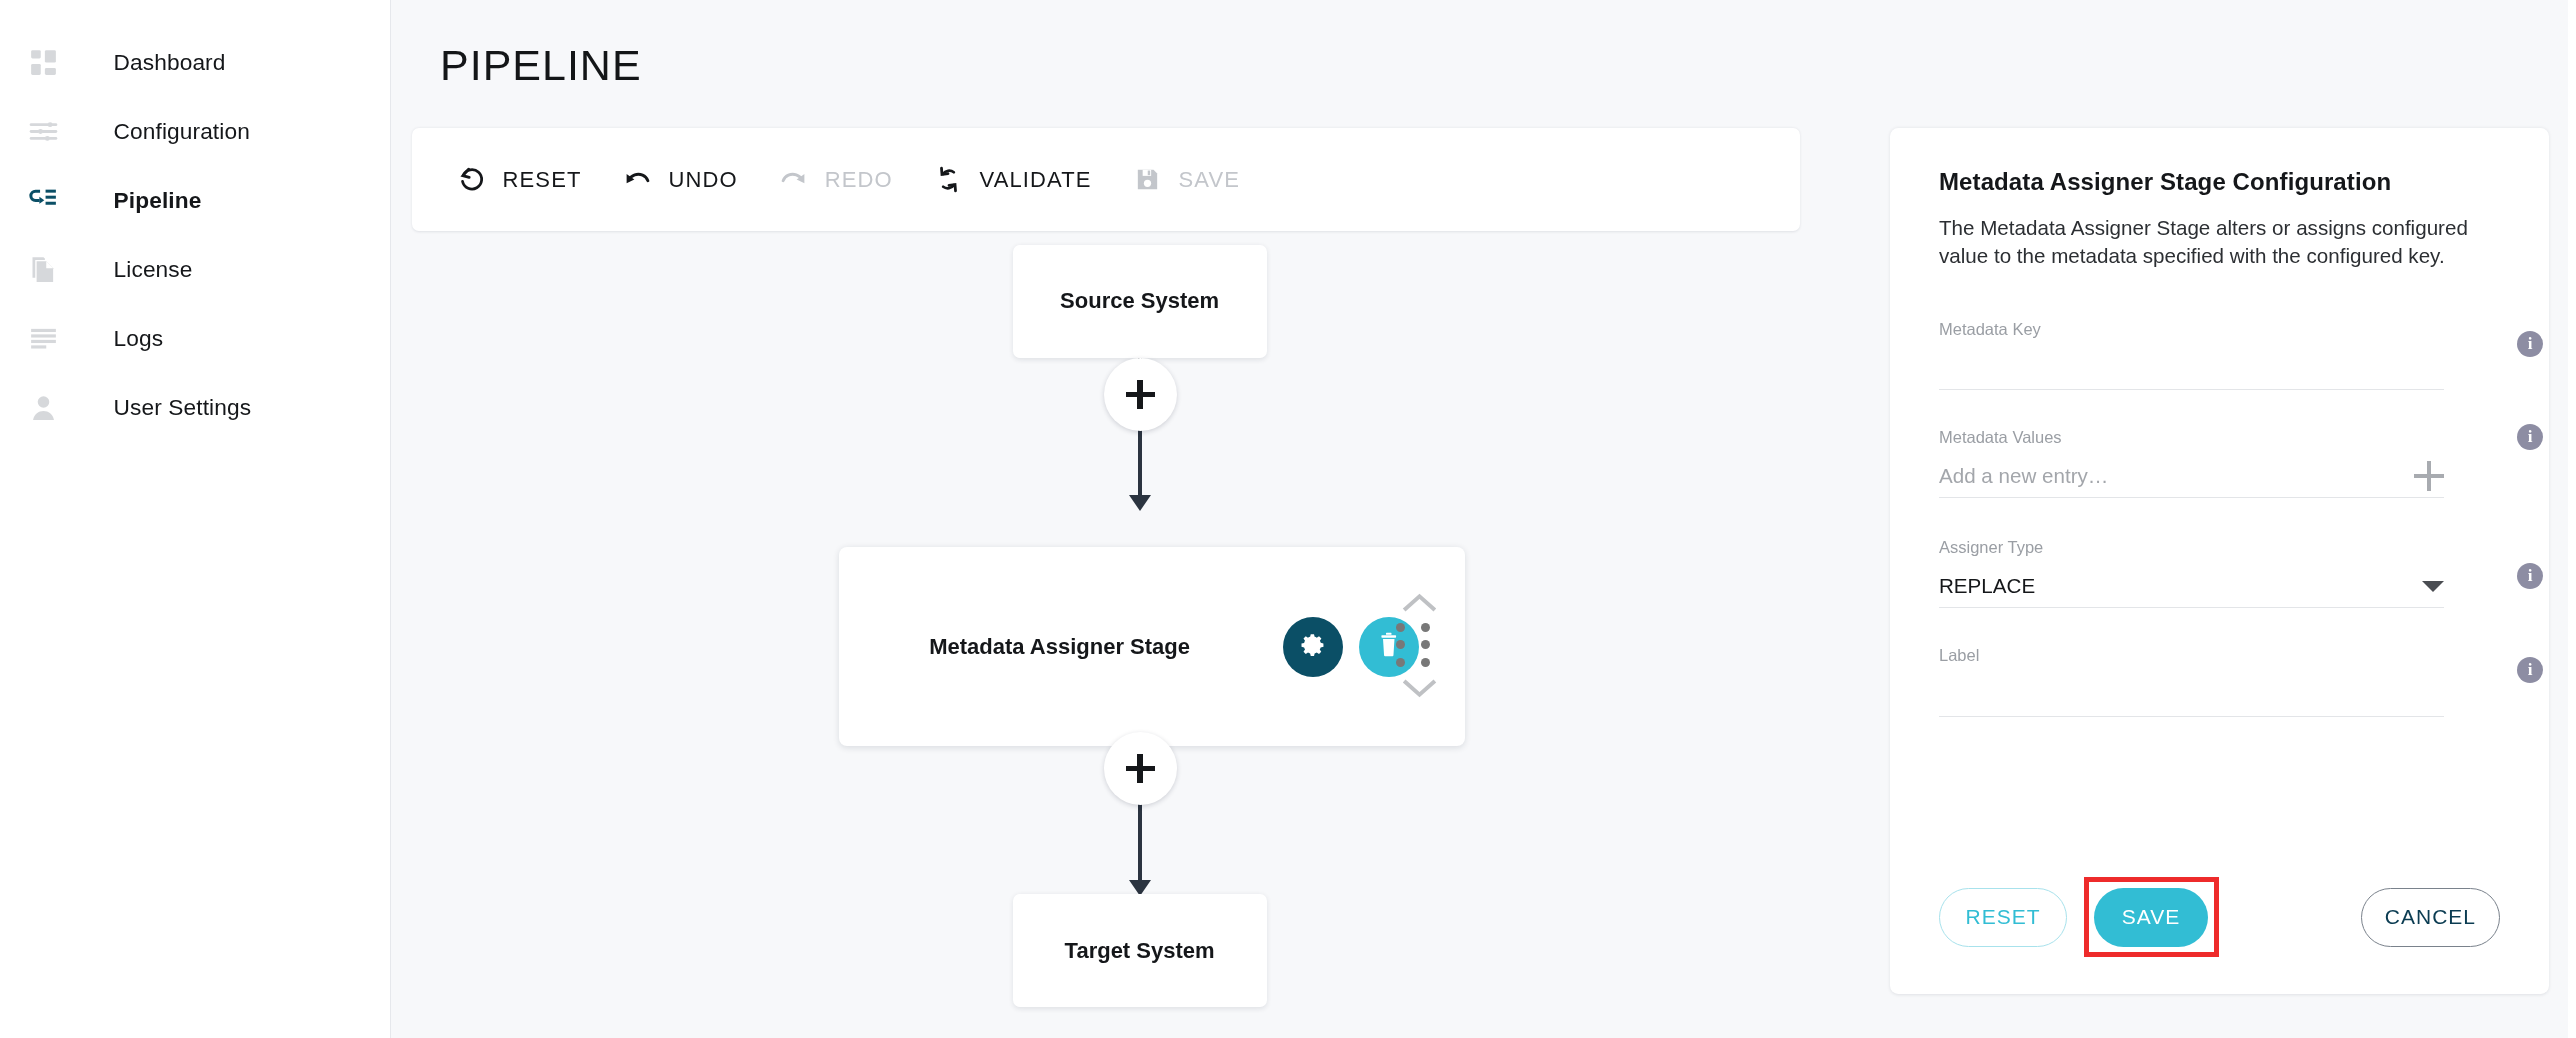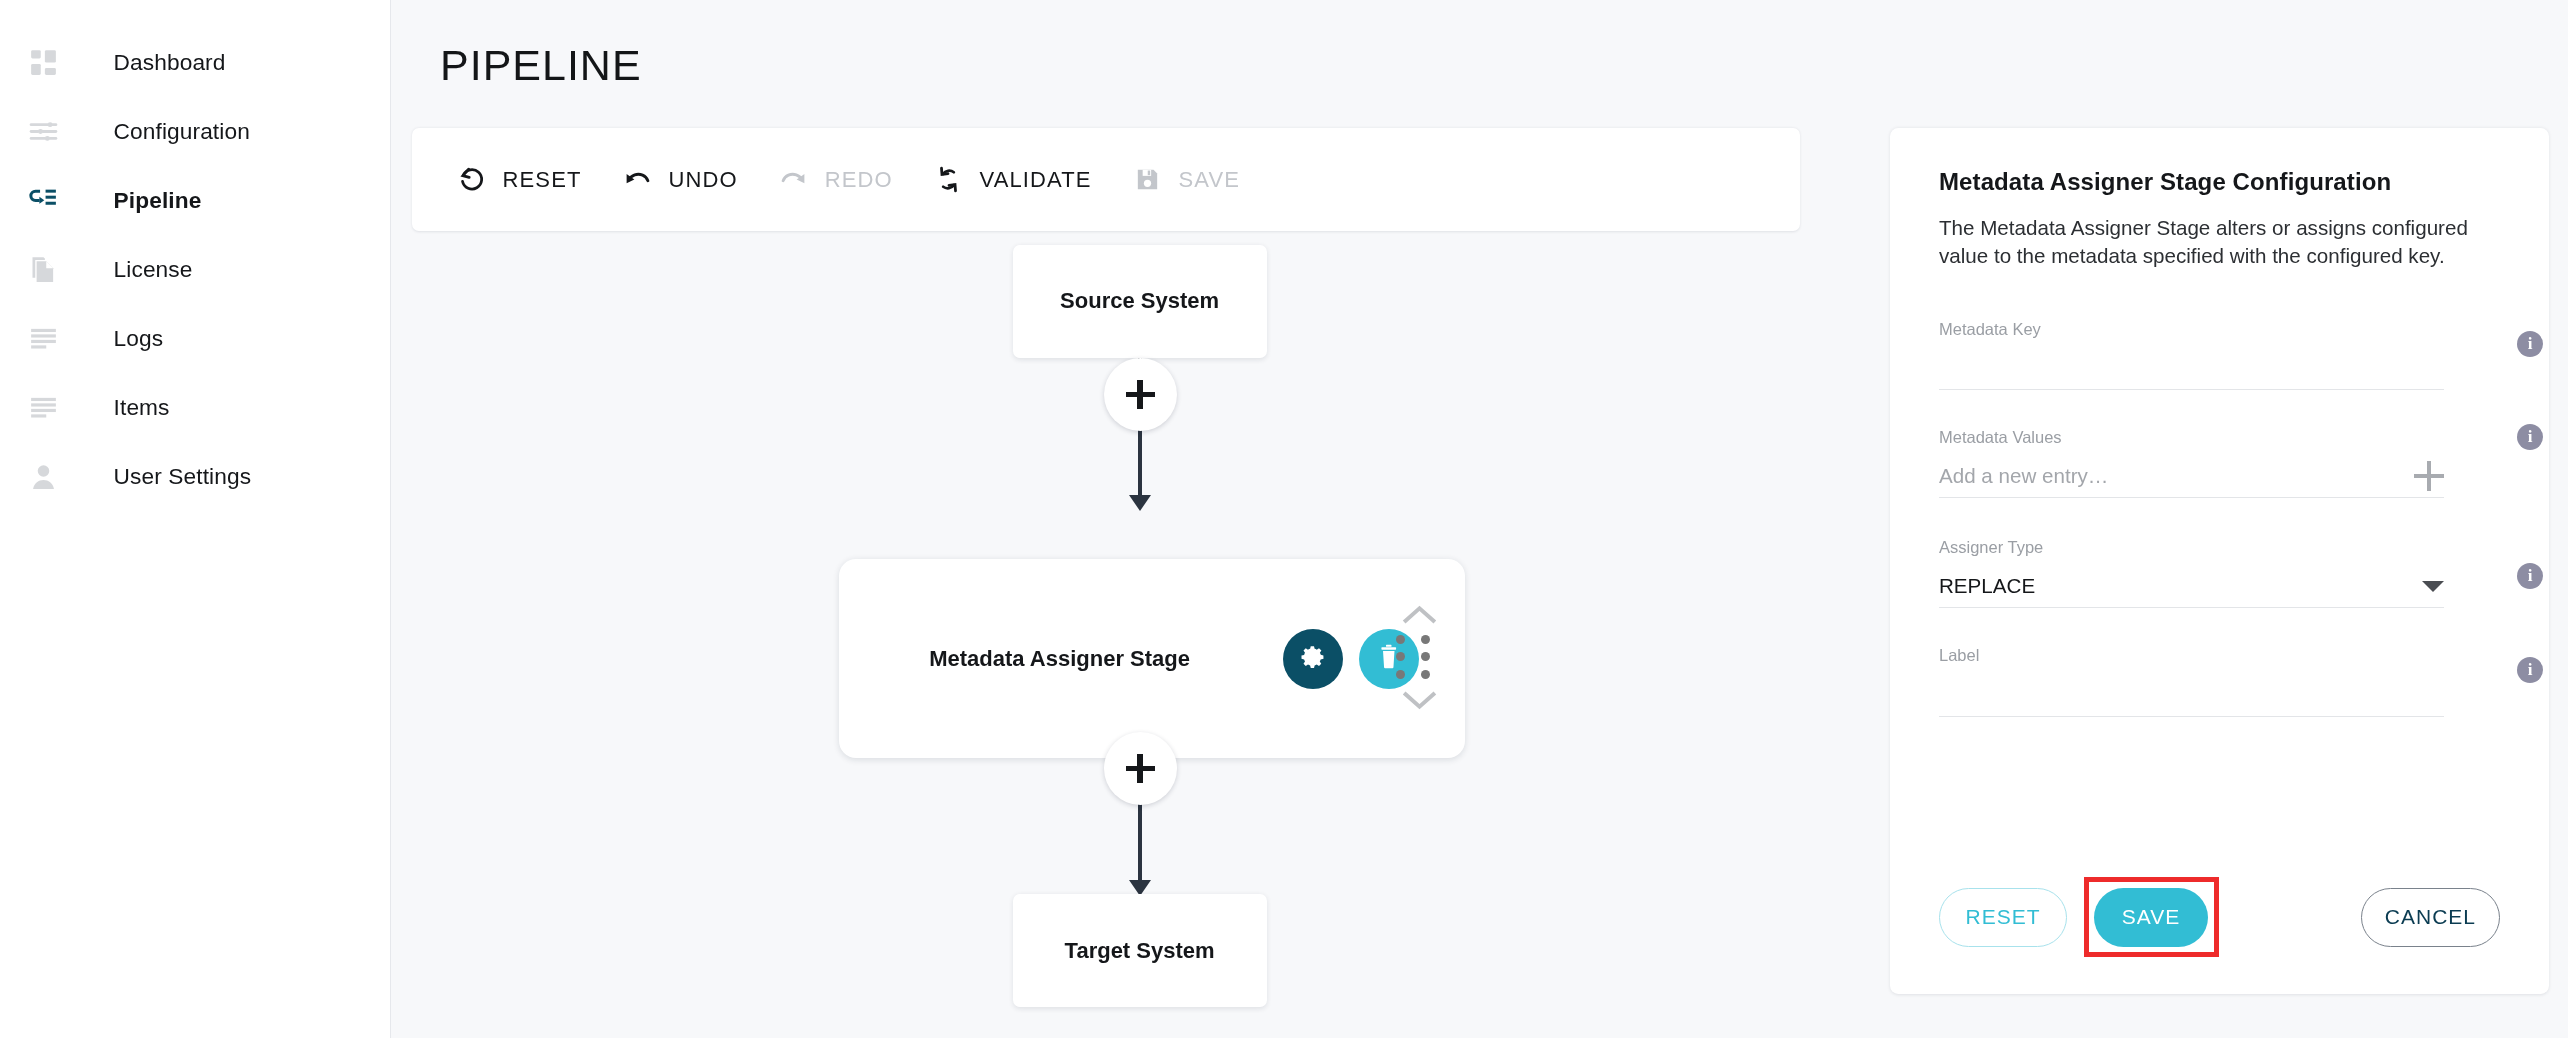--- a/index.html
+++ b/index.html
@@ -120,23 +120,22 @@
   .node-label {
     font-size: 22px;
     font-weight: 700;
     color: #15171a;
   }
   #node-stage {
     position: absolute;
     left: 427px; top: 316px;
     width: 626px; height: 199px;
     background: #ffffff;
-    border-radius: 17px;
+    border-radius: 8px;
     box-shadow: 0 1.4px 6.2px rgba(20,30,50,0.12);
-    margin-top: 12px;
   }
   #stage-title {
     position: absolute;
     left: 0; top: 50%;
     transform: translateY(-50%);
     width: 442px;
     text-align: center;
     font-size: 22px;
     font-weight: 700;
     color: #15171a;
@@ -416,31 +415,20 @@
         <svg width="33" height="33" viewBox="0 0 24 24" fill="#d6d8db">
           <rect x="3" y="5" width="18" height="2.3"></rect>
             <rect x="3" y="9" width="18" height="2.3"></rect>
           <rect x="3" y="13" width="18" height="2.3"></rect>
             <rect x="3" y="17" width="11" height="2.3"></rect>
         </svg>
       </span>
       <span class="nav-label">Logs</span>
     </div>
 
-    <div class="nav-item">
-      <span class="nav-icon">
-        <svg width="33" height="33" viewBox="0 0 24 24" fill="#d6d8db">
-          <rect x="3" y="5" width="18" height="2.3"></rect>
-            <rect x="3" y="9" width="18" height="2.3"></rect>
-          <rect x="3" y="13" width="18" height="2.3"></rect>
-            <rect x="3" y="17" width="11" height="2.3"></rect>
-        </svg>
-      </span>
-      <span class="nav-label">Items</span>
-    </div>
 
     <div class="nav-item">
       <span class="nav-icon">
         <svg width="33" height="33" viewBox="0 0 24 24" fill="#d6d8db">
           <circle cx="12" cy="8" r="4.2"></circle>
             <path d="M4.4 21c.9-4.2 4-6.4 7.6-6.4s6.7 2.2 7.6 6.4z"></path>
         </svg>
       </span>
       <span class="nav-label">User Settings</span>
     </div>

